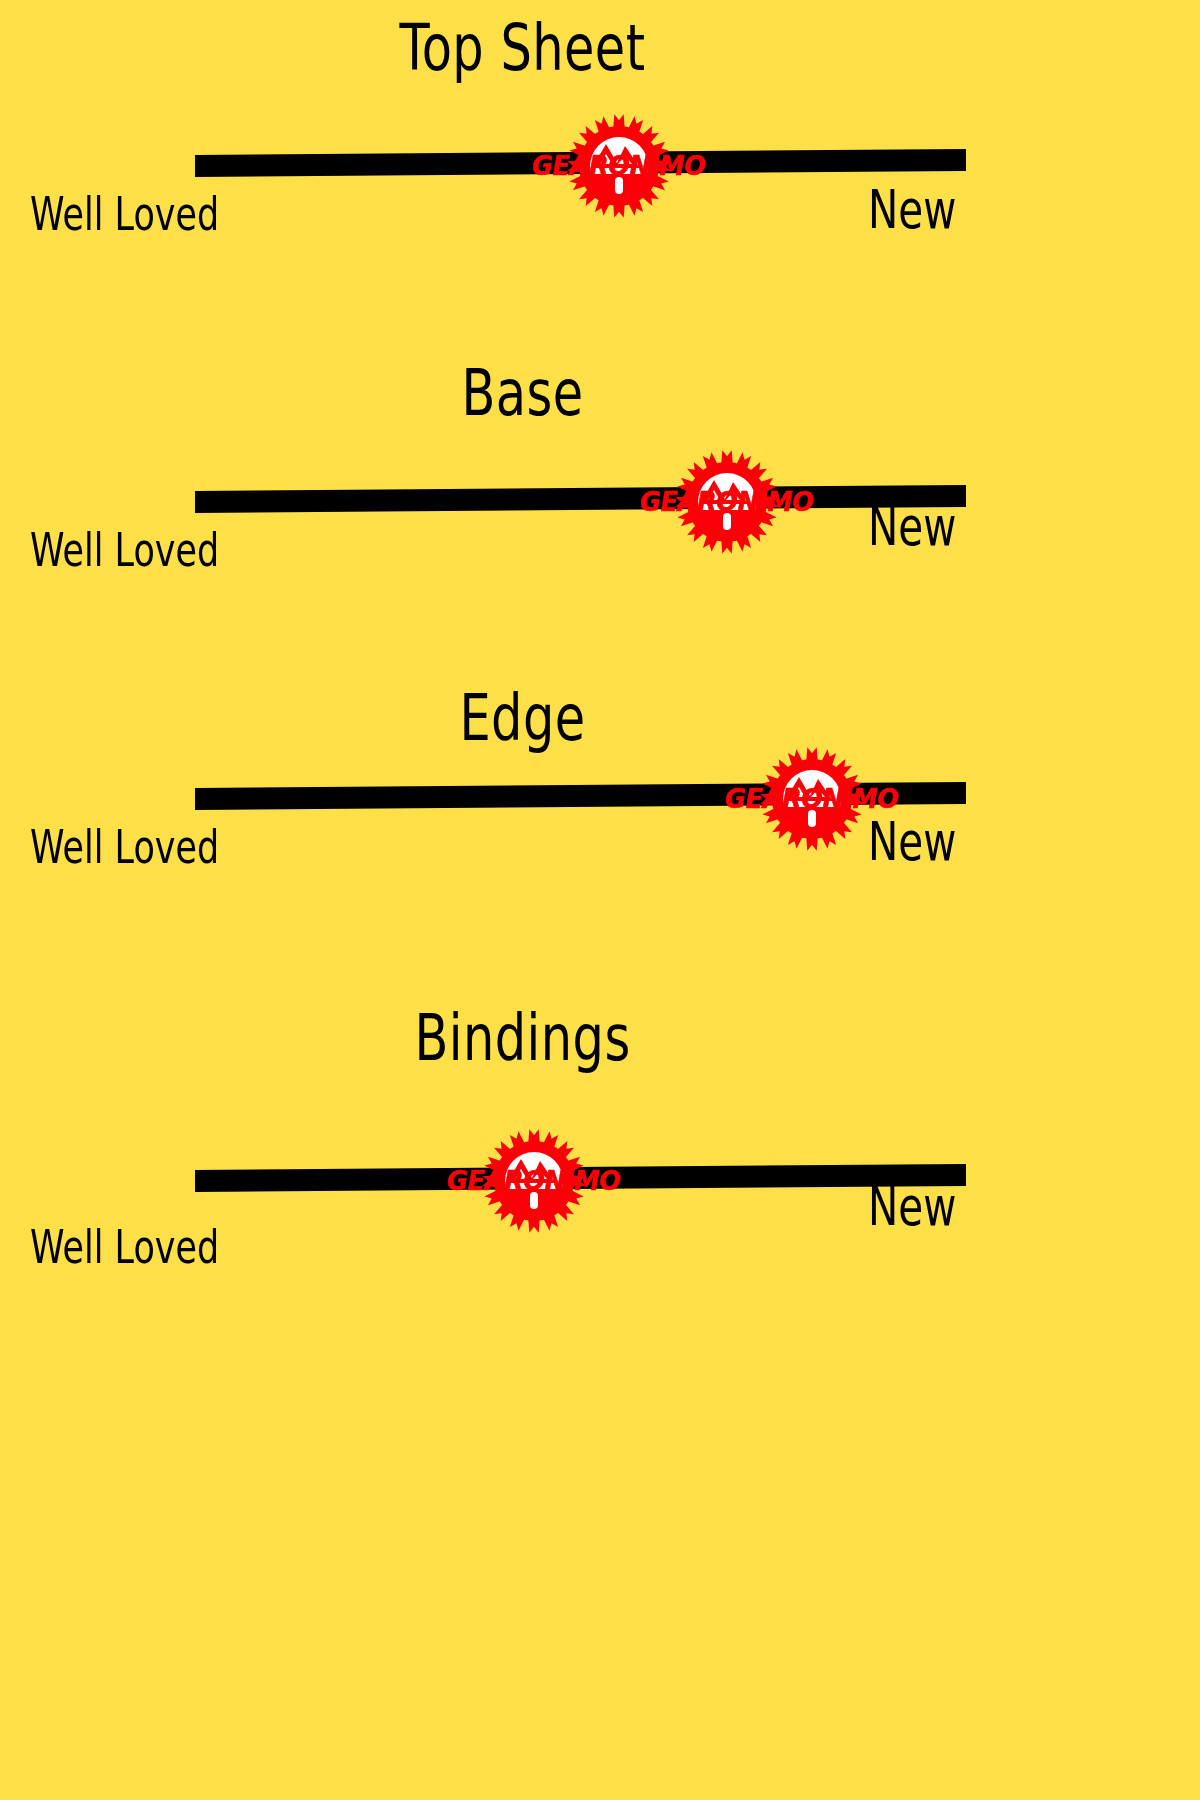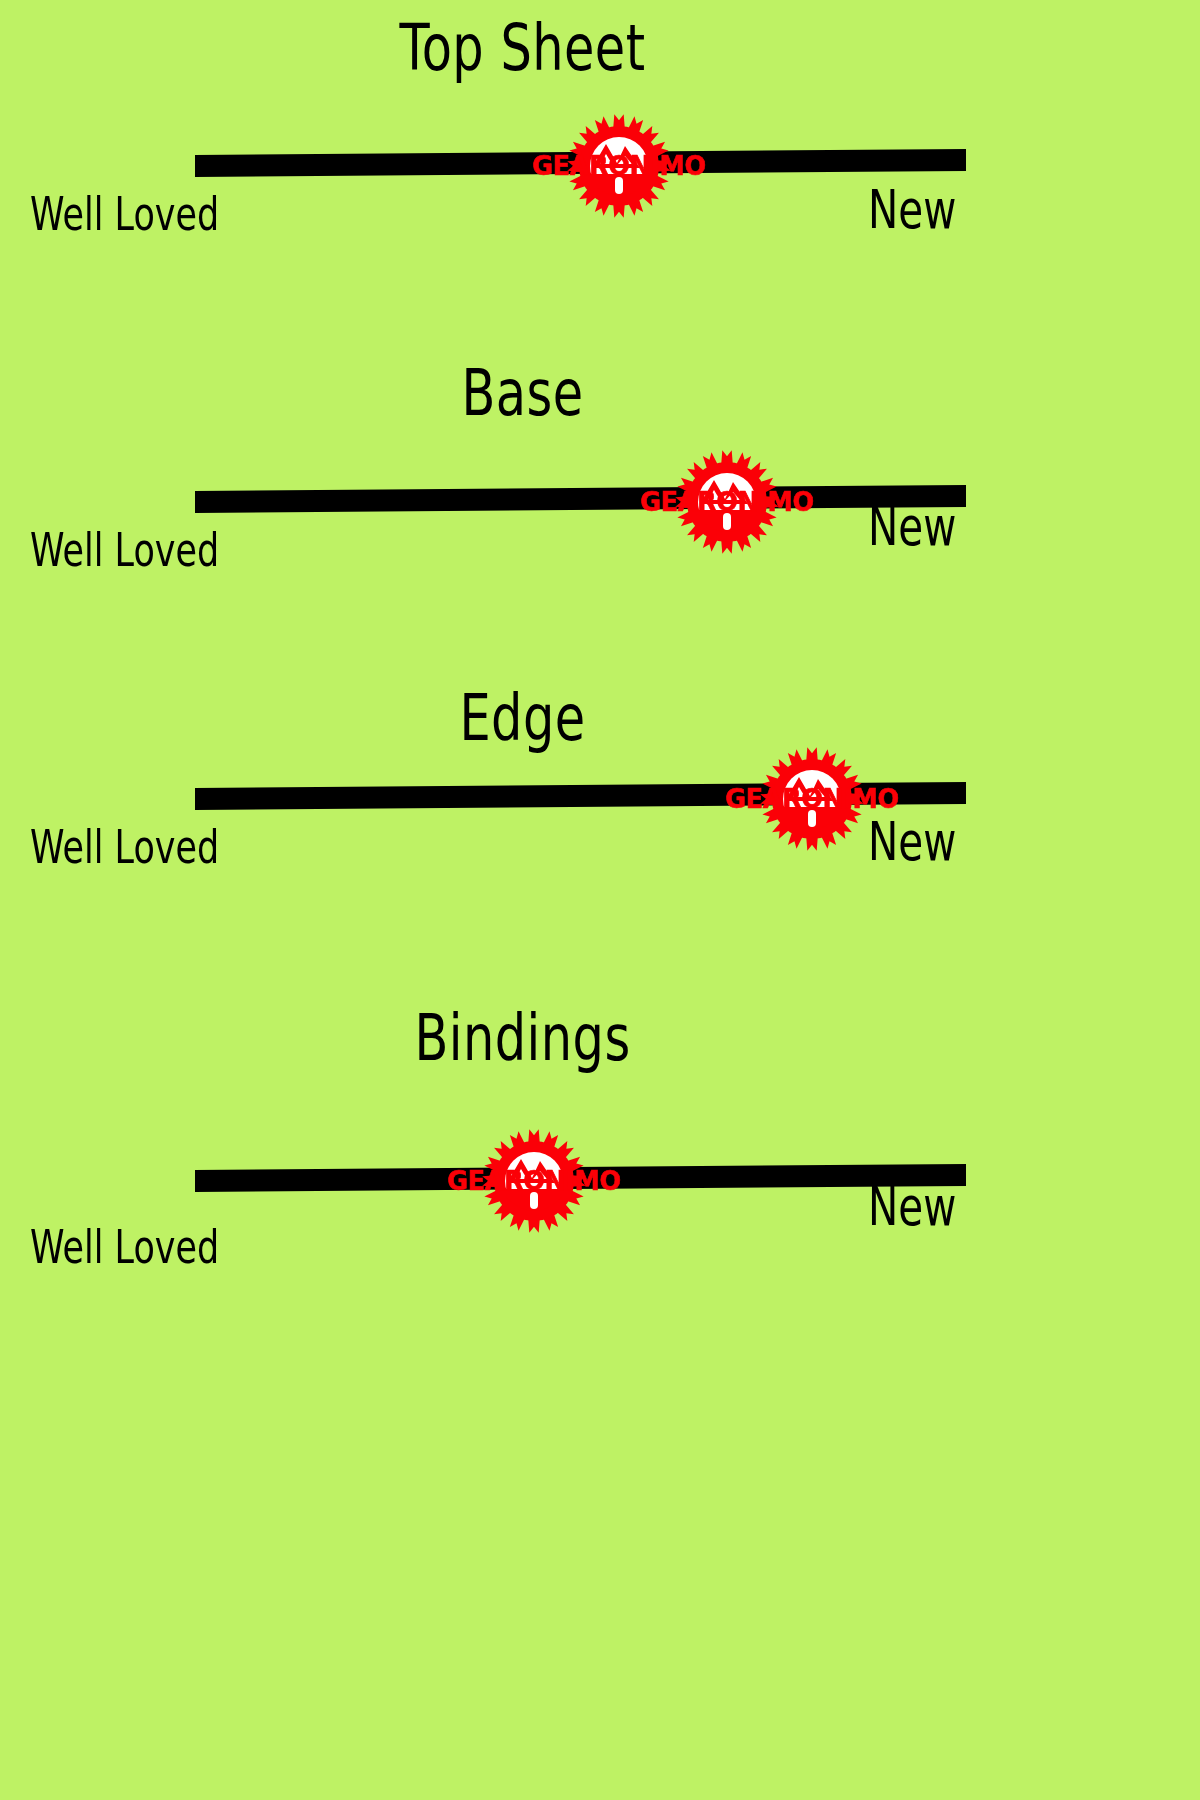--- a/index.html
+++ b/index.html
@@ -4,21 +4,21 @@
 <style>
   html, body {
     margin: 0;
     padding: 0;
     background: #ffffff;
   }
   #page {
     position: relative;
     width: 1200px;
     height: 1800px;
-    background: #bef264;
+    background: #fde047;
     overflow: hidden;
     font-family: "DejaVu Sans", sans-serif;
   }
 
   
   .panel {
     position: absolute;
     left: 0;
     width: 1045px;
   }
@@ -37,20 +37,21 @@
     transform-origin: 50% 100%;
     line-height: 1;
   }
 
   
   .track-wrap {
     position: absolute;
     left: 195px;
     width: 771px;
     height: 22px;
+    font-style: italic;
   }
   .track {
     position: absolute;
     left: 0;
     top: 0;
     width: 100%;
     height: 100%;
     background: #000000;
     transform: skewY(-0.45deg);
     transform-origin: 0 0;

